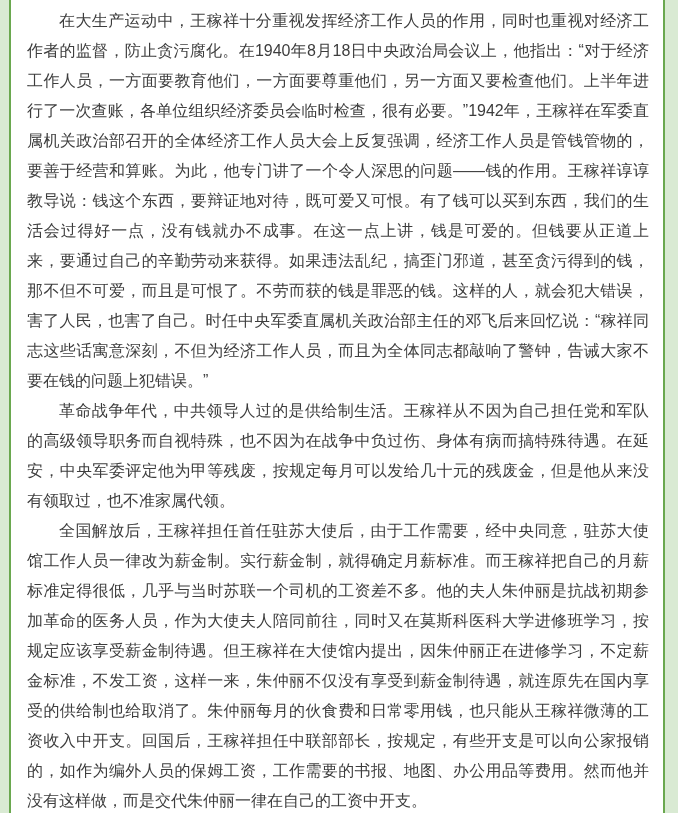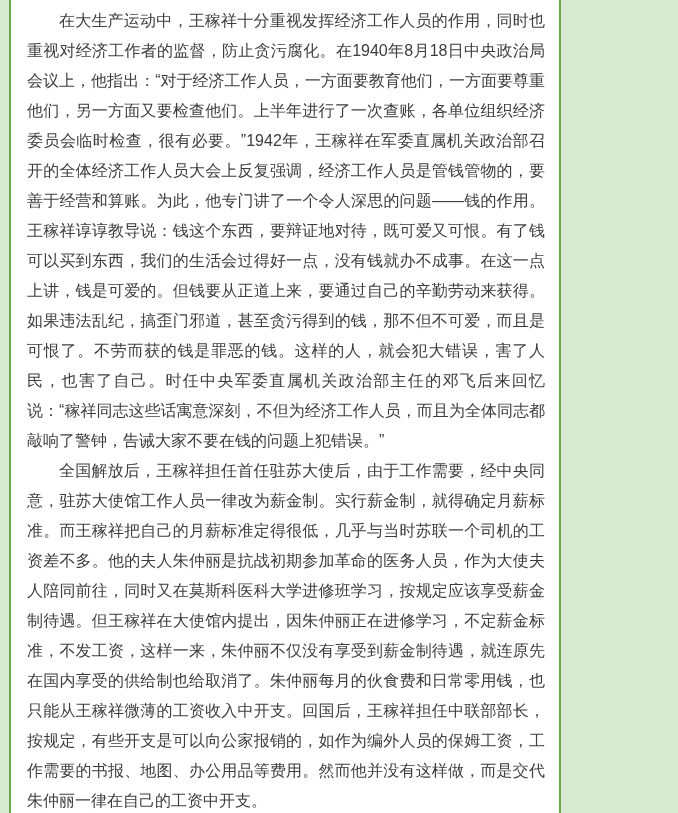--- a/index.html
+++ b/index.html
@@ -18,21 +18,21 @@
       background: var(--page-bg);
       overflow: hidden;
       position: relative;
       font-family: "Liberation Sans", sans-serif;
     }
     .article-panel {
       position: absolute;
       top: 0;
       bottom: 0;
       left: 9px;
-      width: 552px;
+      width: 656px;
       box-sizing: border-box;
       background: var(--panel-bg);
       border-left: 2px solid var(--panel-border);
       border-right: 2px solid var(--panel-border);
       padding: 6px 14px 0 16px;
     }
     .para {
       margin: 0;
       font-size: 16px;
       line-height: 30px;
@@ -41,14 +41,15 @@
       text-indent: 2em;
       letter-spacing: 0;
       word-break: break-all;
     }
   </style>
 </head>
 <body>
 
 <div class="article-panel">
   <p class="para">在大生产运动中，王稼祥十分重视发挥经济工作人员的作用，同时也重视对经济工作者的监督，防止贪污腐化。在1940年8月18日中央政治局会议上，他指出：“对于经济工作人员，一方面要教育他们，一方面要尊重他们，另一方面又要检查他们。上半年进行了一次查账，各单位组织经济委员会临时检查，很有必要。”1942年，王稼祥在军委直属机关政治部召开的全体经济工作人员大会上反复强调，经济工作人员是管钱管物的，要善于经营和算账。为此，他专门讲了一个令人深思的问题——钱的作用。王稼祥谆谆教导说：钱这个东西，要辩证地对待，既可爱又可恨。有了钱可以买到东西，我们的生活会过得好一点，没有钱就办不成事。在这一点上讲，钱是可爱的。但钱要从正道上来，要通过自己的辛勤劳动来获得。如果违法乱纪，搞歪门邪道，甚至贪污得到的钱，那不但不可爱，而且是可恨了。不劳而获的钱是罪恶的钱。这样的人，就会犯大错误，害了人民，也害了自己。时任中央军委直属机关政治部主任的邓飞后来回忆说：“稼祥同志这些话寓意深刻，不但为经济工作人员，而且为全体同志都敲响了警钟，告诫大家不要在钱的问题上犯错误。”</p>
+  <p class="para">革命战争年代，中共领导人过的是供给制生活。王稼祥从不因为自己担任党和军队的高级领导职务而自视特殊，也不因为在战争中负过伤、身体有病而搞特殊待遇。在延安，中央军委评定他为甲等残废，按规定每月可以发给几十元的残废金，但是他从来没有领取过，也不准家属代领。</p>
   <p class="para">全国解放后，王稼祥担任首任驻苏大使后，由于工作需要，经中央同意，驻苏大使馆工作人员一律改为薪金制。实行薪金制，就得确定月薪标准。而王稼祥把自己的月薪标准定得很低，几乎与当时苏联一个司机的工资差不多。他的夫人朱仲丽是抗战初期参加革命的医务人员，作为大使夫人陪同前往，同时又在莫斯科医科大学进修班学习，按规定应该享受薪金制待遇。但王稼祥在大使馆内提出，因朱仲丽正在进修学习，不定薪金标准，不发工资，这样一来，朱仲丽不仅没有享受到薪金制待遇，就连原先在国内享受的供给制也给取消了。朱仲丽每月的伙食费和日常零用钱，也只能从王稼祥微薄的工资收入中开支。回国后，王稼祥担任中联部部长，按规定，有些开支是可以向公家报销的，如作为编外人员的保姆工资，工作需要的书报、地图、办公用品等费用。然而他并没有这样做，而是交代朱仲丽一律在自己的工资中开支。</p>
 </div>
 
 </body></html>

